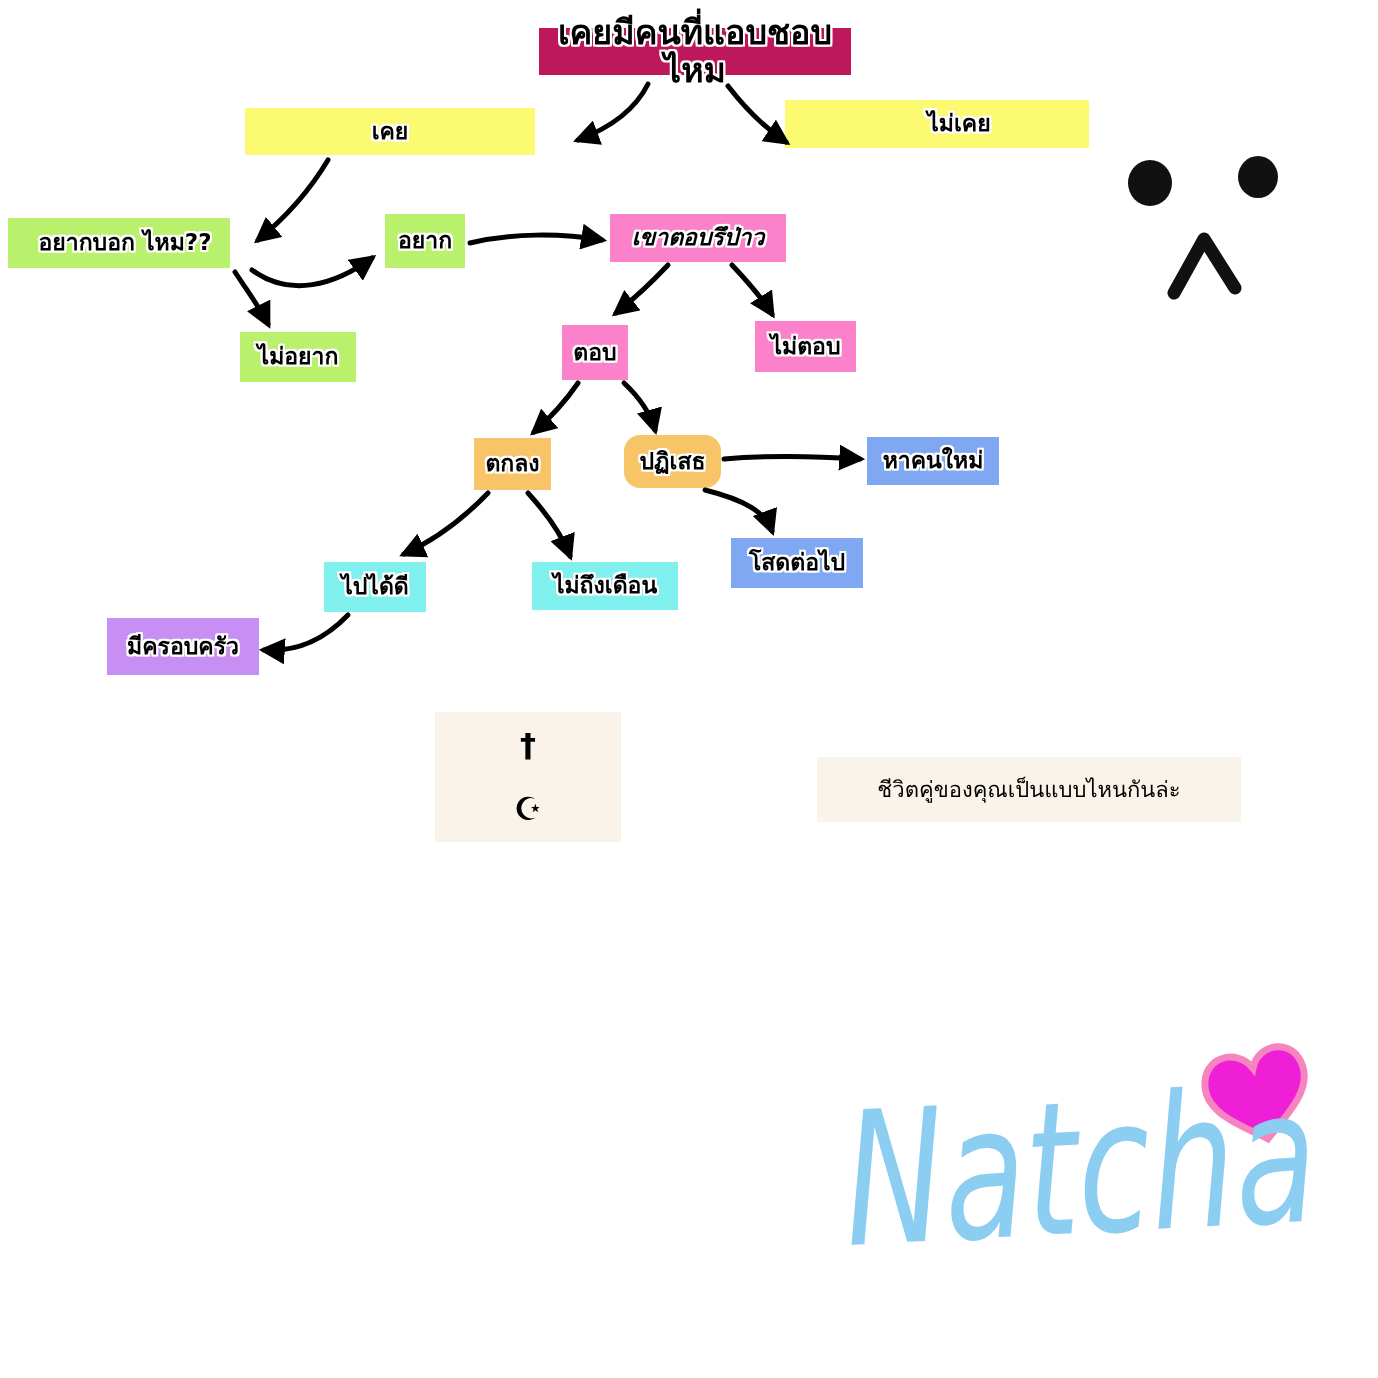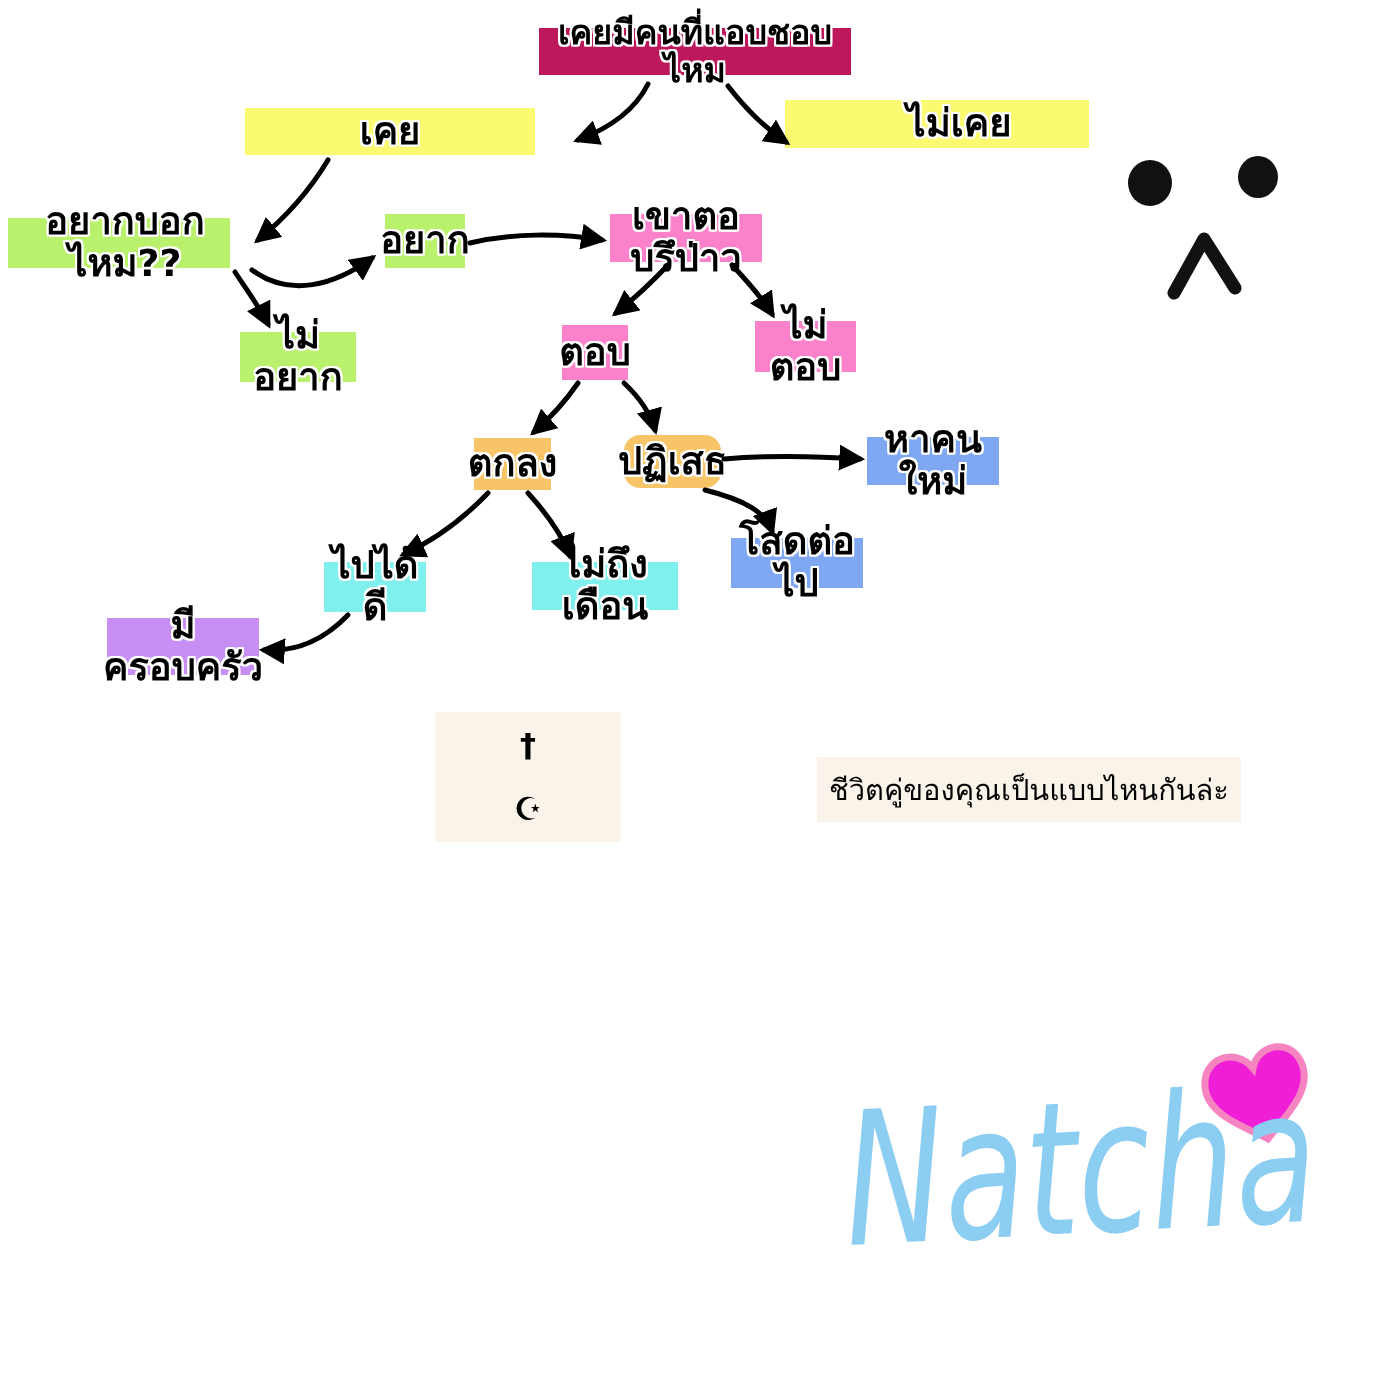--- a/index.html
+++ b/index.html
@@ -8,21 +8,21 @@
     background:#ffffff;
     font-family:"DejaVu Sans","Liberation Sans",sans-serif;
     position:relative;
     overflow:hidden;
   }
   .canvas { position:absolute; left:0; top:0; width:1378px; height:1378px; }
   .node {
     position:absolute;
     display:flex; align-items:center; justify-content:center;
     font-weight:bold;
-    font-size:38px;
+    font-size:23px;
     color:#000;
     text-align:center;
     line-height:1.1;
     text-shadow:
       -2px -2px 0 #fff, 0 -2px 0 #fff, 2px -2px 0 #fff,
       -2px  0   0 #fff, 2px  0   0 #fff,
       -2px  2px 0 #fff, 0  2px 0 #fff, 2px 2px 0 #fff;
   }
   .title { font-size:34px; }
   .c-red    { background:#be185d;margin-left:44px; }
@@ -34,21 +34,21 @@
   .c-cyan   { background:#80f0ee; }
   .c-purple { background:#c78ff3; }
   .card {
     position:absolute;
     background:#faf3e9;
     display:flex; align-items:center; justify-content:center;
   }
   .symbol-card { flex-direction:column; gap:26px; }
   .symbol { color:#000; font-size:32px; font-weight:bold; }
   .caption-card {
-    font-size:29px; color:#000; font-weight:500;
+    font-size:22px; color:#000; font-weight:500;
     text-align:right; padding:0 12px;
   }
   svg.overlay { position:absolute; left:0; top:0; pointer-events:none; }
 </style>
 </head>
 <body>
 
 <div class="canvas">
 
   <div class="node title c-red" style="left:495px; top:28px; width:312px; height:47px;">เคยมีคนที่แอบชอบไหม</div>
@@ -56,21 +56,21 @@
   <div class="node c-yellow" style="left:245px; top:108px; width:290px; height:47px;">เคย</div>
 
   <div class="node c-yellow" style="left:785px; top:100px; width:304px; height:48px;padding-left:44px;">ไม่เคย</div>
 
   <div class="node c-green" style="left:8px; top:218px; width:222px; height:50px;padding-left:12px;">อยากบอก ไหม??</div>
 
   <div class="node c-green" style="left:385px; top:214px; width:80px; height:54px;">อยาก</div>
 
   <div class="node c-green" style="left:240px; top:332px; width:116px; height:50px;">ไม่อยาก</div>
 
-  <div class="node c-pink" style="left:610px; top:214px; width:152px; height:48px;">เขาตอบรึป่าว</div>
+  <div class="node c-pink" style="left:610px; top:214px; width:176px; height:48px;font-style:italic;">เขาตอบรึป่าว</div>
 
   <div class="node c-pink" style="left:562px; top:325px; width:66px; height:55px;">ตอบ</div>
 
   <div class="node c-pink" style="left:755px; top:321px; width:101px; height:51px;">ไม่ตอบ</div>
 
   <div class="node c-orange" style="left:474px; top:438px; width:77px; height:52px;">ตกลง</div>
 
   <div class="node c-orange" style="left:624px; top:435px; width:97px; height:53px;border-radius:16px;">ปฏิเสธ</div>
 
   <div class="node c-blue" style="left:867px; top:437px; width:132px; height:48px;">หาคนใหม่</div>

